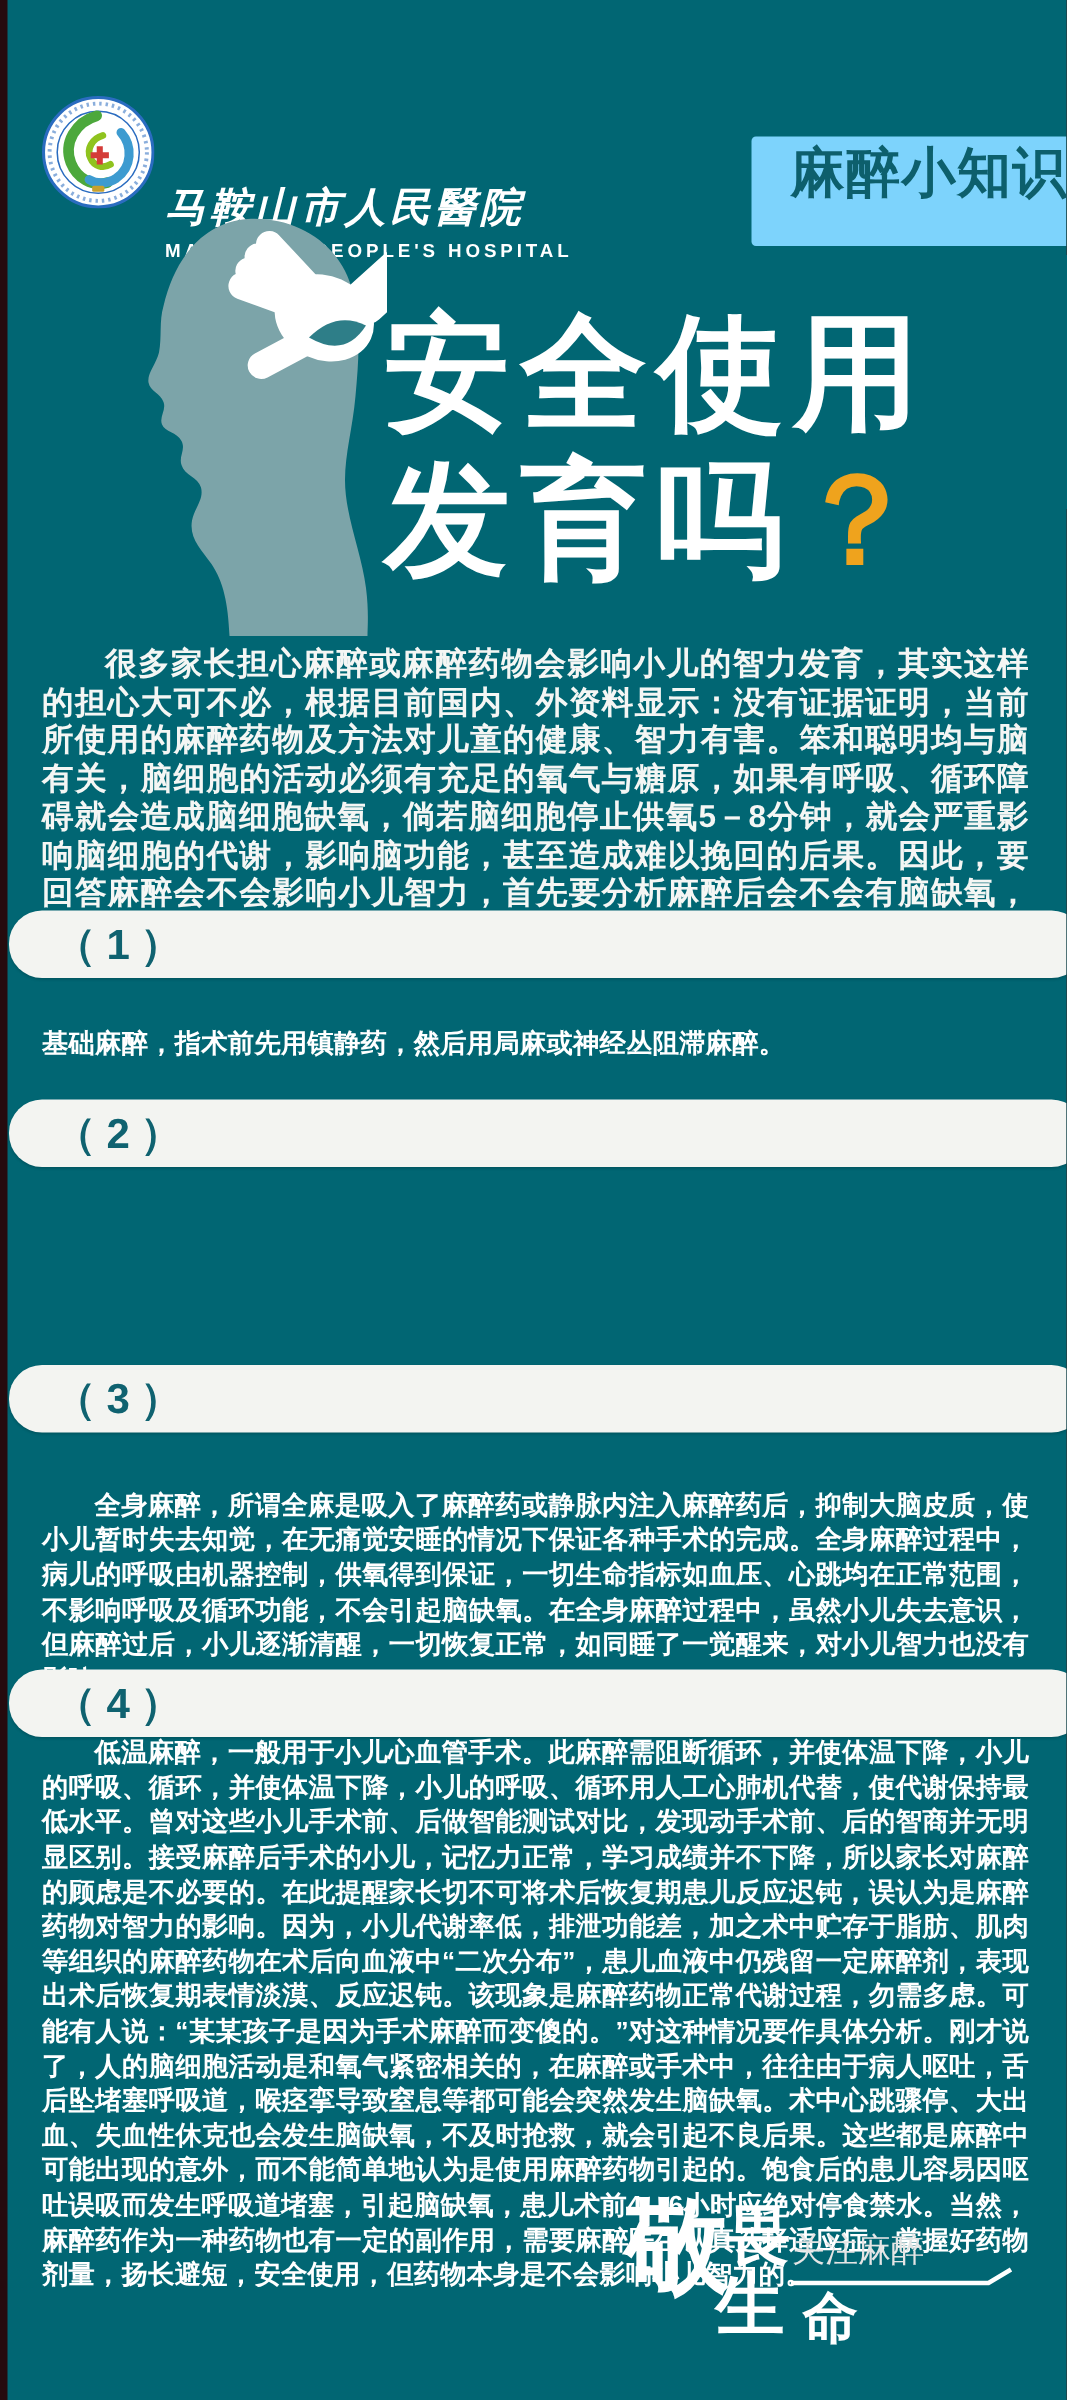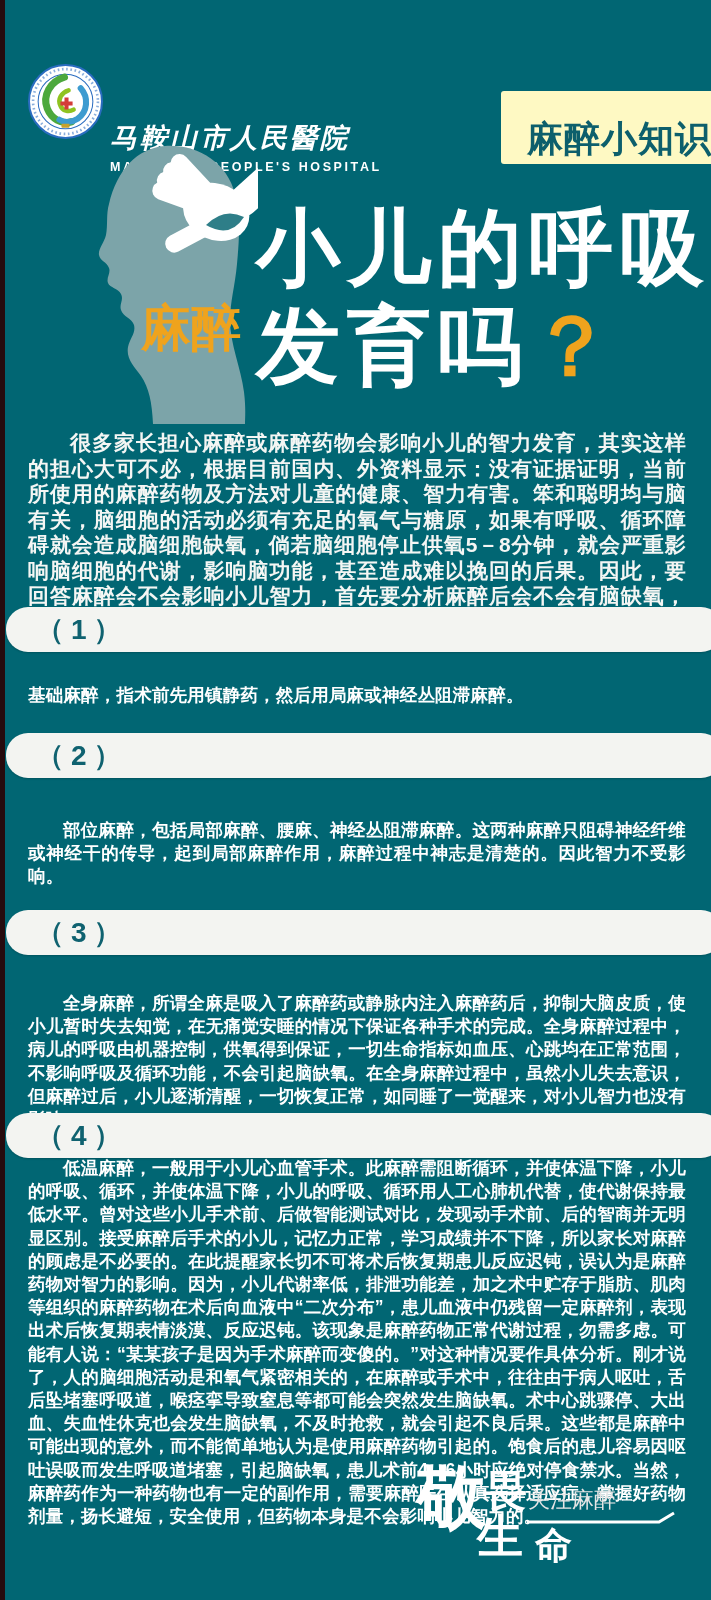--- a/index.html
+++ b/index.html
@@ -12,22 +12,22 @@
     font-family:"Liberation Sans","DejaVu Sans",sans-serif;
   }
   .left-strip{position:absolute;left:0;top:0;width:5px;height:1600px;background:#260b0e;}
 
   
   .logo{position:absolute;left:28px;top:64px;width:75px;height:75px;}
   .hosp-names{position:absolute;left:110px;top:78px;color:#ffffff;}
   .hosp-zh{font-family:"DejaVu Serif","Liberation Serif",serif;font-style:italic;font-weight:700;
     font-size:27px;letter-spacing:3px;white-space:nowrap;margin-top:42px;}
   .hosp-en{font-size:12.5px;font-weight:700;letter-spacing:2.6px;margin-top:4px;white-space:nowrap;}
-  .tag-box{position:absolute;left:501px;top:91px;width:210px;height:73px;background:#fef9c3;
-    display:flex;align-items:flex-end;border-radius:3px 0 0 3px;}
+  .tag-box{position:absolute;left:501px;top:91px;width:210px;height:73px;background:#7dd3fc;
+    display:flex;align-items:flex-start;border-radius:3px 0 0 3px;}
   .tag-box span{color:#0d5f6c;font-size:36px;font-weight:900;margin-left:26px;letter-spacing:1px;white-space:nowrap;}
 
   
   .head-art{position:absolute;left:73px;top:142px;width:185px;height:282px;}
 
   
   .gold-prefix{position:absolute;left:0;width:241px;text-align:right;color:#efa31d;
     font-weight:900;font-size:50px;line-height:1;white-space:nowrap;z-index:3;}
   .gold1{top:303px;}
   .gold2{top:351px;}
@@ -120,38 +120,36 @@
       <rect x="-80" y="-9" width="60" height="18" rx="9" fill="#ffffff" transform="rotate(29)"></rect>
       <rect x="-80" y="-9" width="60" height="18" rx="9" fill="#ffffff" transform="rotate(38)"></rect>
       <rect x="-80" y="-9" width="60" height="18" rx="9" fill="#ffffff" transform="rotate(47)"></rect>
       <ellipse cx="-12" cy="2" rx="34" ry="28" fill="#ffffff" transform="rotate(24)"></ellipse>
       <rect x="6" y="-15" width="75" height="30" rx="14" fill="#ffffff" transform="rotate(-42)"></rect>
       <rect x="-70" y="-9" width="58" height="18" rx="9" fill="#ffffff" transform="rotate(-28)"></rect>
       <path d="M -22 10 Q -4 -8 16 2 Q 2 24 -22 10 Z" fill="#2e7e88"></path>
     </g>
   </svg>
 
-  <div class="gold-prefix gold1">麻醉</div>
 
   <div class="main-title">
-    <span>小儿的呼吸</span><br>
+    <span>安全使用</span><br>
     <span>发育吗</span><span class="qmark">？</span>
   </div>
 
   <div class="intro">很多家长担心麻醉或麻醉药物会影响小儿的智力发育，其实这样的担心大可不必，根据目前国内、外资料显示：没有证据证明，当前所使用的麻醉药物及方法对儿童的健康、智力有害。笨和聪明均与脑有关，脑细胞的活动必须有充足的氧气与糖原，如果有呼吸、循环障碍就会造成脑细胞缺氧，倘若脑细胞停止供氧5－8分钟，就会严重影响脑细胞的代谢，影响脑功能，甚至造成难以挽回的后果。因此，要回答麻醉会不会影响小儿智力，首先要分析麻醉后会不会有脑缺氧，小儿常用的麻醉方法有4种：</div>
 
   <div class="sec-bar bar1">
     <span>（1）</span>
   </div>
   <div class="sec-body body1 no-indent">基础麻醉，指术前先用镇静药，然后用局麻或神经丛阻滞麻醉。</div>
 
   <div class="sec-bar bar2">
     <span>（2）</span>
   </div>
-  <div class="sec-body body2">部位麻醉，包括局部麻醉、腰麻、神经丛阻滞麻醉。这两种麻醉只阻碍神经纤维或神经干的传导，起到局部麻醉作用，麻醉过程中神志是清楚的。因此智力不受影响。</div>
 
   <div class="sec-bar bar3">
     <span>（3）</span>
   </div>
   <div class="sec-body body3">全身麻醉，所谓全麻是吸入了麻醉药或静脉内注入麻醉药后，抑制大脑皮质，使小儿暂时失去知觉，在无痛觉安睡的情况下保证各种手术的完成。全身麻醉过程中，病儿的呼吸由机器控制，供氧得到保证，一切生命指标如血压、心跳均在正常范围，不影响呼吸及循环功能，不会引起脑缺氧。在全身麻醉过程中，虽然小儿失去意识，但麻醉过后，小儿逐渐清醒，一切恢复正常，如同睡了一觉醒来，对小儿智力也没有影响。</div>
 
   <div class="sec-bar bar4">
     <span>（4）</span>
   </div>
   <div class="sec-body body4">低温麻醉，一般用于小儿心血管手术。此麻醉需阻断循环，并使体温下降，小儿的呼吸、循环，并使体温下降，小儿的呼吸、循环用人工心肺机代替，使代谢保持最低水平。曾对这些小儿手术前、后做智能测试对比，发现动手术前、后的智商并无明显区别。接受麻醉后手术的小儿，记忆力正常，学习成绩并不下降，所以家长对麻醉的顾虑是不必要的。在此提醒家长切不可将术后恢复期患儿反应迟钝，误认为是麻醉药物对智力的影响。因为，小儿代谢率低，排泄功能差，加之术中贮存于脂肪、肌肉等组织的麻醉药物在术后向血液中“二次分布”，患儿血液中仍残留一定麻醉剂，表现出术后恢复期表情淡漠、反应迟钝。该现象是麻醉药物正常代谢过程，勿需多虑。可能有人说：“某某孩子是因为手术麻醉而变傻的。”对这种情况要作具体分析。刚才说了，人的脑细胞活动是和氧气紧密相关的，在麻醉或手术中，往往由于病人呕吐，舌后坠堵塞呼吸道，喉痉挛导致窒息等都可能会突然发生脑缺氧。术中心跳骤停、大出血、失血性休克也会发生脑缺氧，不及时抢救，就会引起不良后果。这些都是麻醉中可能出现的意外，而不能简单地认为是使用麻醉药物引起的。饱食后的患儿容易因呕吐误吸而发生呼吸道堵塞，引起脑缺氧，患儿术前4－6小时应绝对停食禁水。当然，麻醉药作为一种药物也有一定的副作用，需要麻醉医生认真选择适应症，掌握好药物剂量，扬长避短，安全使用，但药物本身是不会影响小儿智力的。</div>

